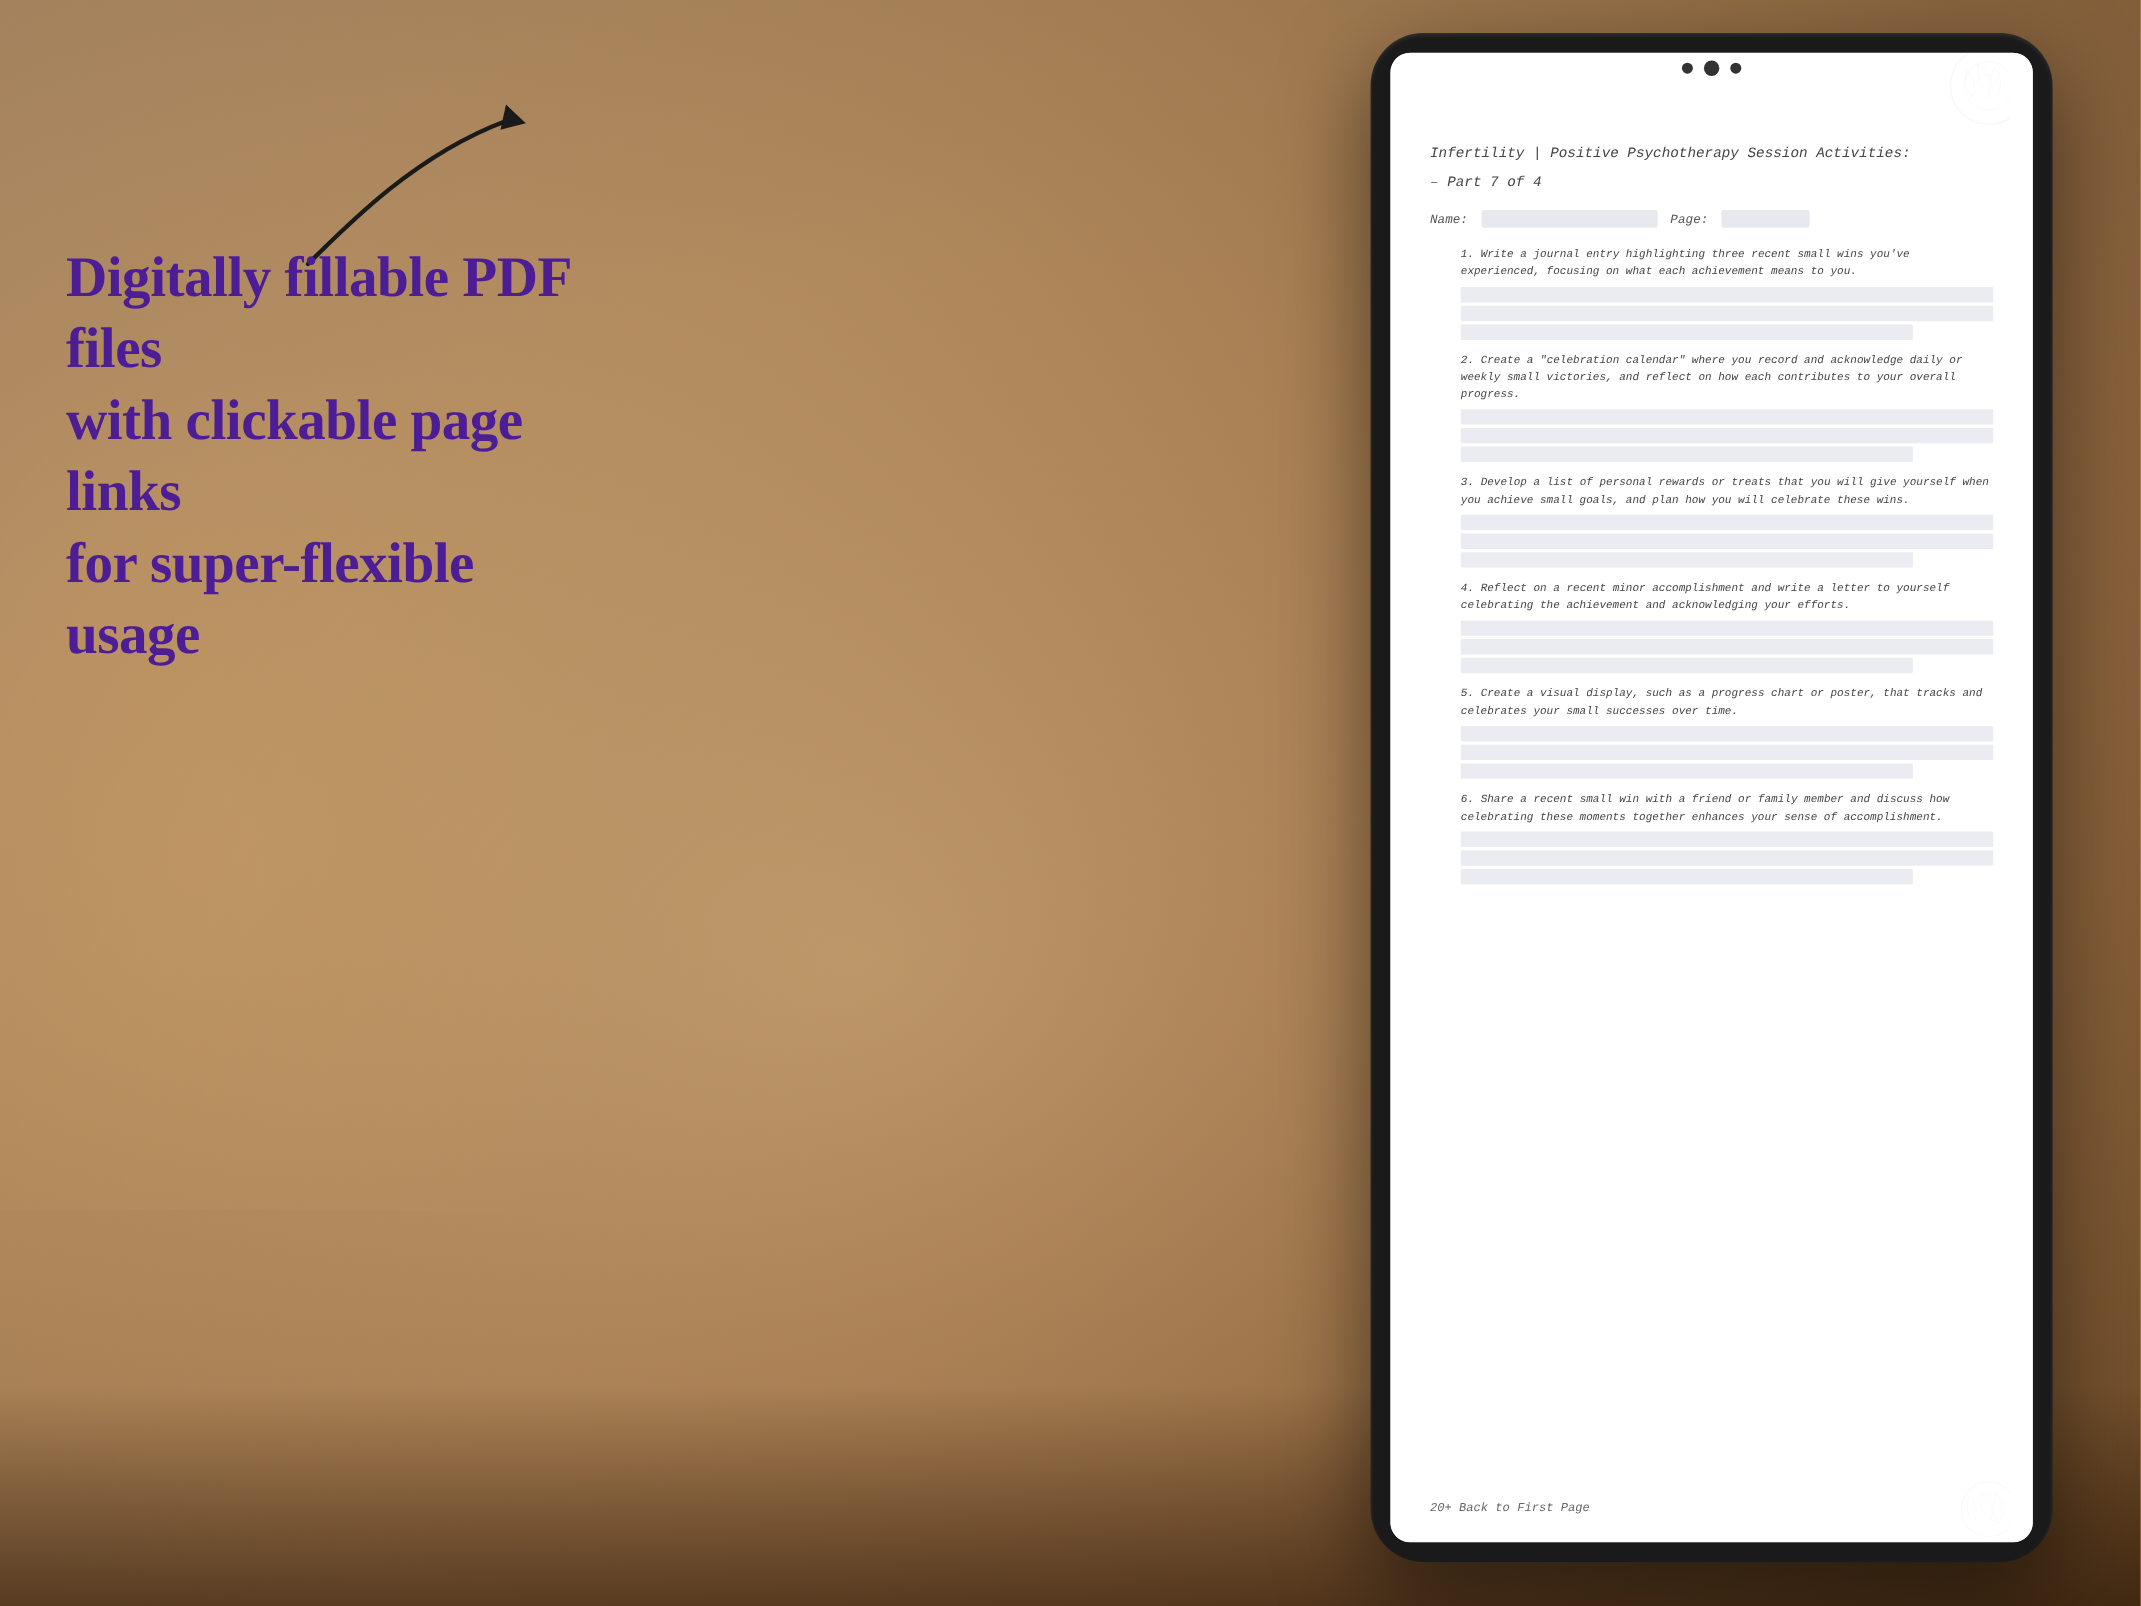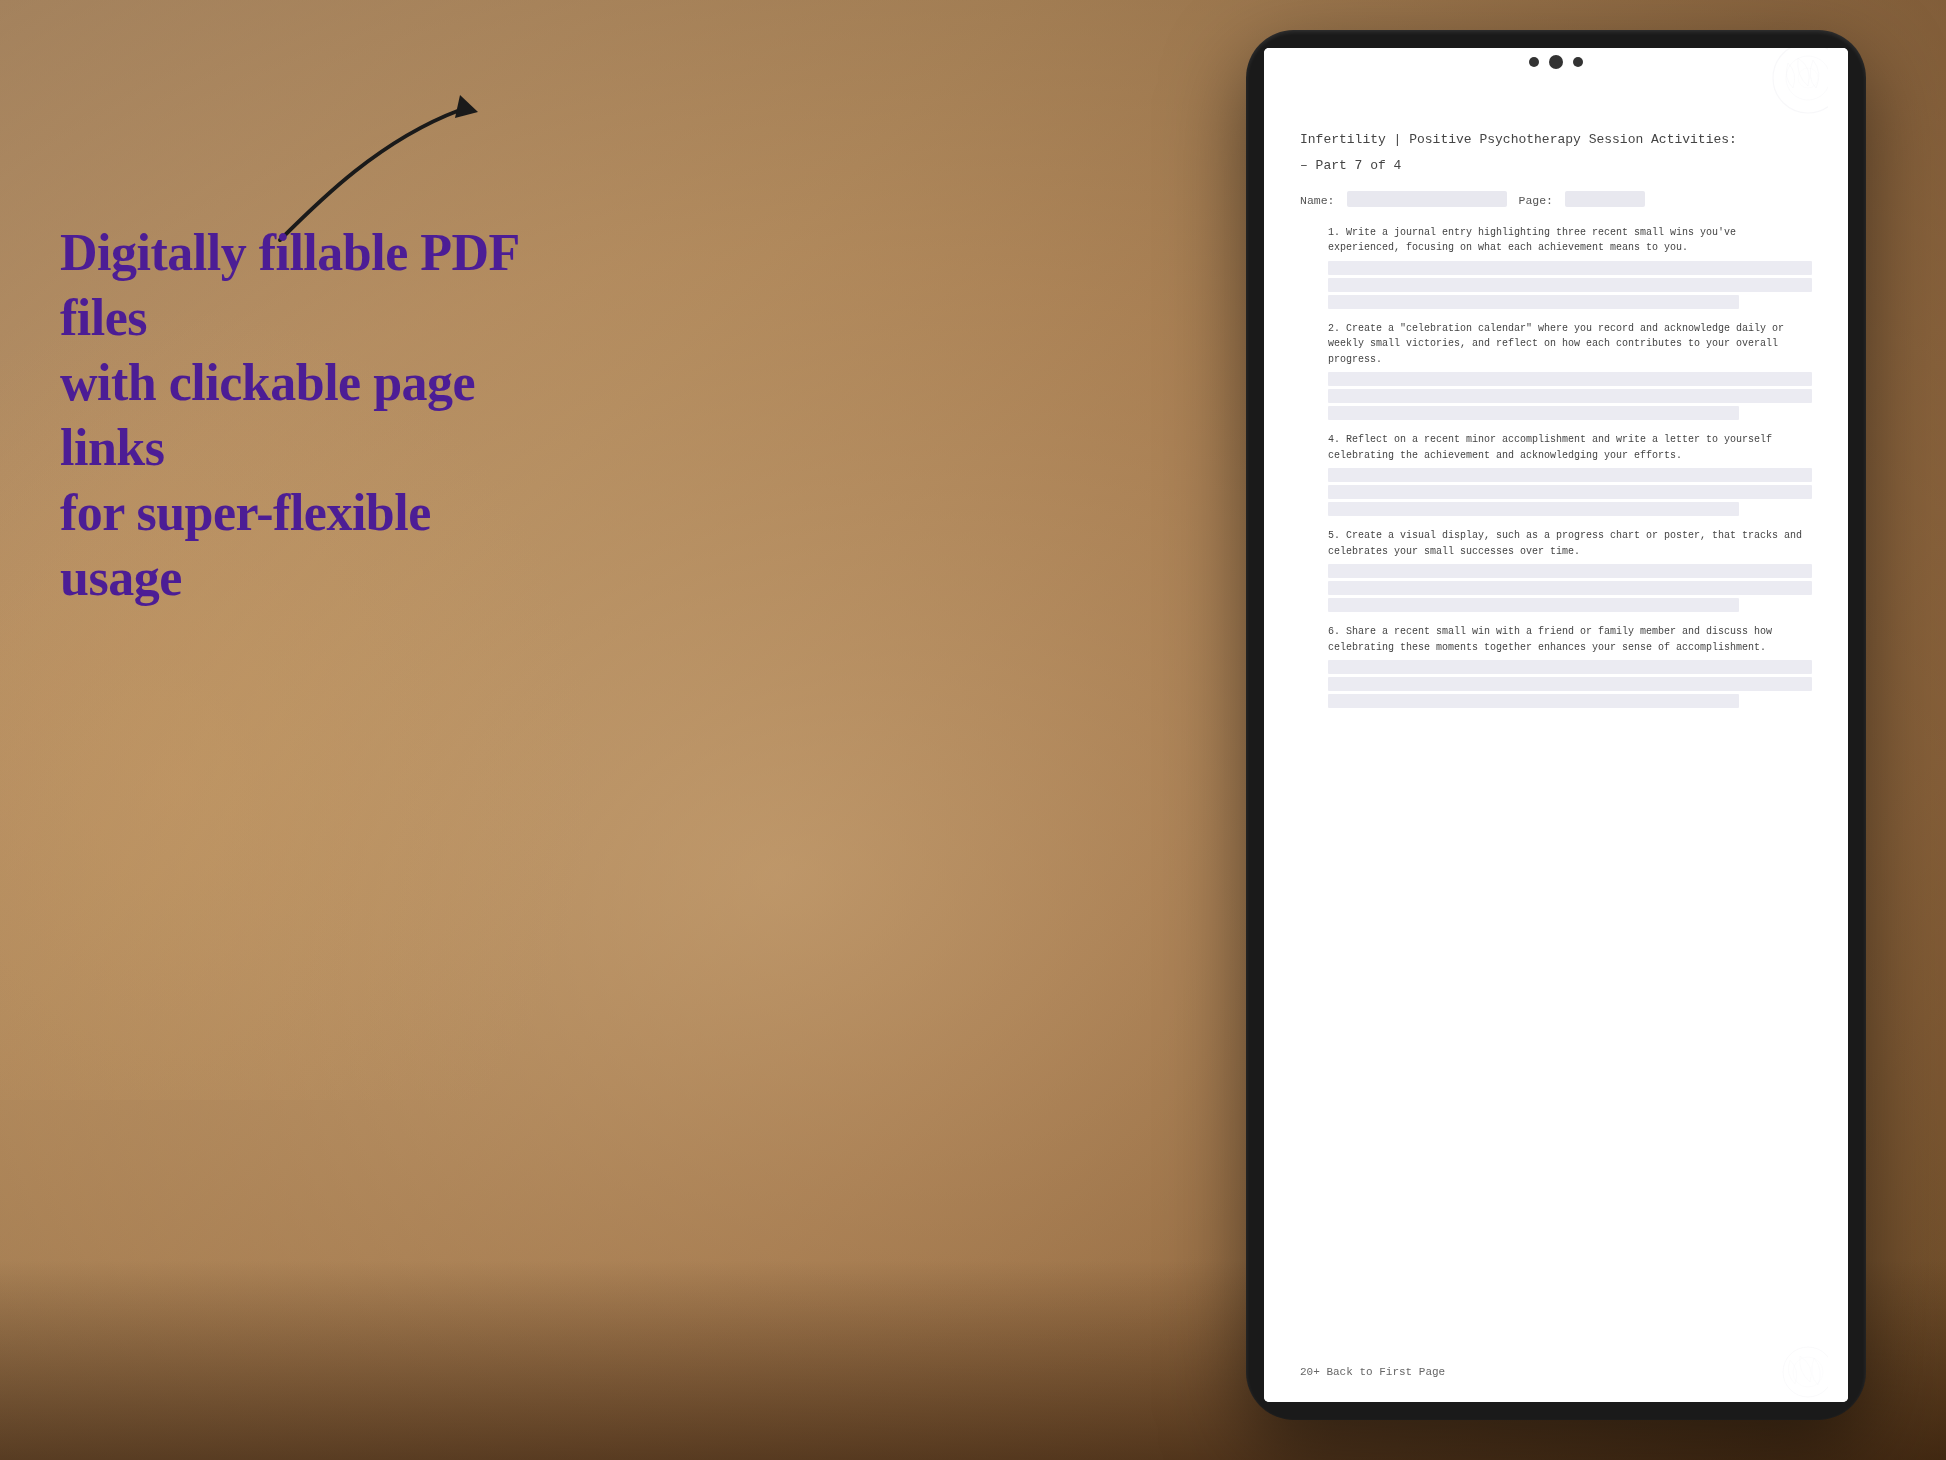--- a/index.html
+++ b/index.html
@@ -102,23 +102,24 @@
 
     .camera-dot.sensor {
       width: 14px;
       height: 14px;
     }
 
     .tablet-screen {
       width: 100%;
       height: 100%;
       background: #f8f8fa;
-      border-radius: 5px;
+      border-radius: 18px;
       overflow: hidden;
       position: relative;
+      font-style: italic;
     }
 
     
     .pdf-document {
       width: 100%;
       height: 100%;
       background: white;
       padding: 32px 36px 24px 36px;
       overflow: hidden;
       display: flex;
@@ -343,20 +344,31 @@
             <span>2.</span>
             <span>Create a "celebration calendar" where you record and acknowledge daily or weekly small victories, and reflect on how each contributes to your overall progress.</span>
           </div>
           <div class="answer-lines">
             <div class="answer-line"></div>
             <div class="answer-line"></div>
             <div class="answer-line short"></div>
           </div>
         </div>
 
+        <div class="question-block">
+          <div class="question-text">
+            <span>3.</span>
+            <span>Develop a list of personal rewards or treats that you will give yourself when you achieve small goals, and plan how you will celebrate these wins.</span>
+          </div>
+          <div class="answer-lines">
+            <div class="answer-line"></div>
+            <div class="answer-line"></div>
+            <div class="answer-line short"></div>
+          </div>
+        </div>
 
         <div class="question-block">
           <div class="question-text">
             <span>4.</span>
             <span>Reflect on a recent minor accomplishment and write a letter to yourself celebrating the achievement and acknowledging your efforts.</span>
           </div>
           <div class="answer-lines">
             <div class="answer-line"></div>
             <div class="answer-line"></div>
             <div class="answer-line short"></div>

